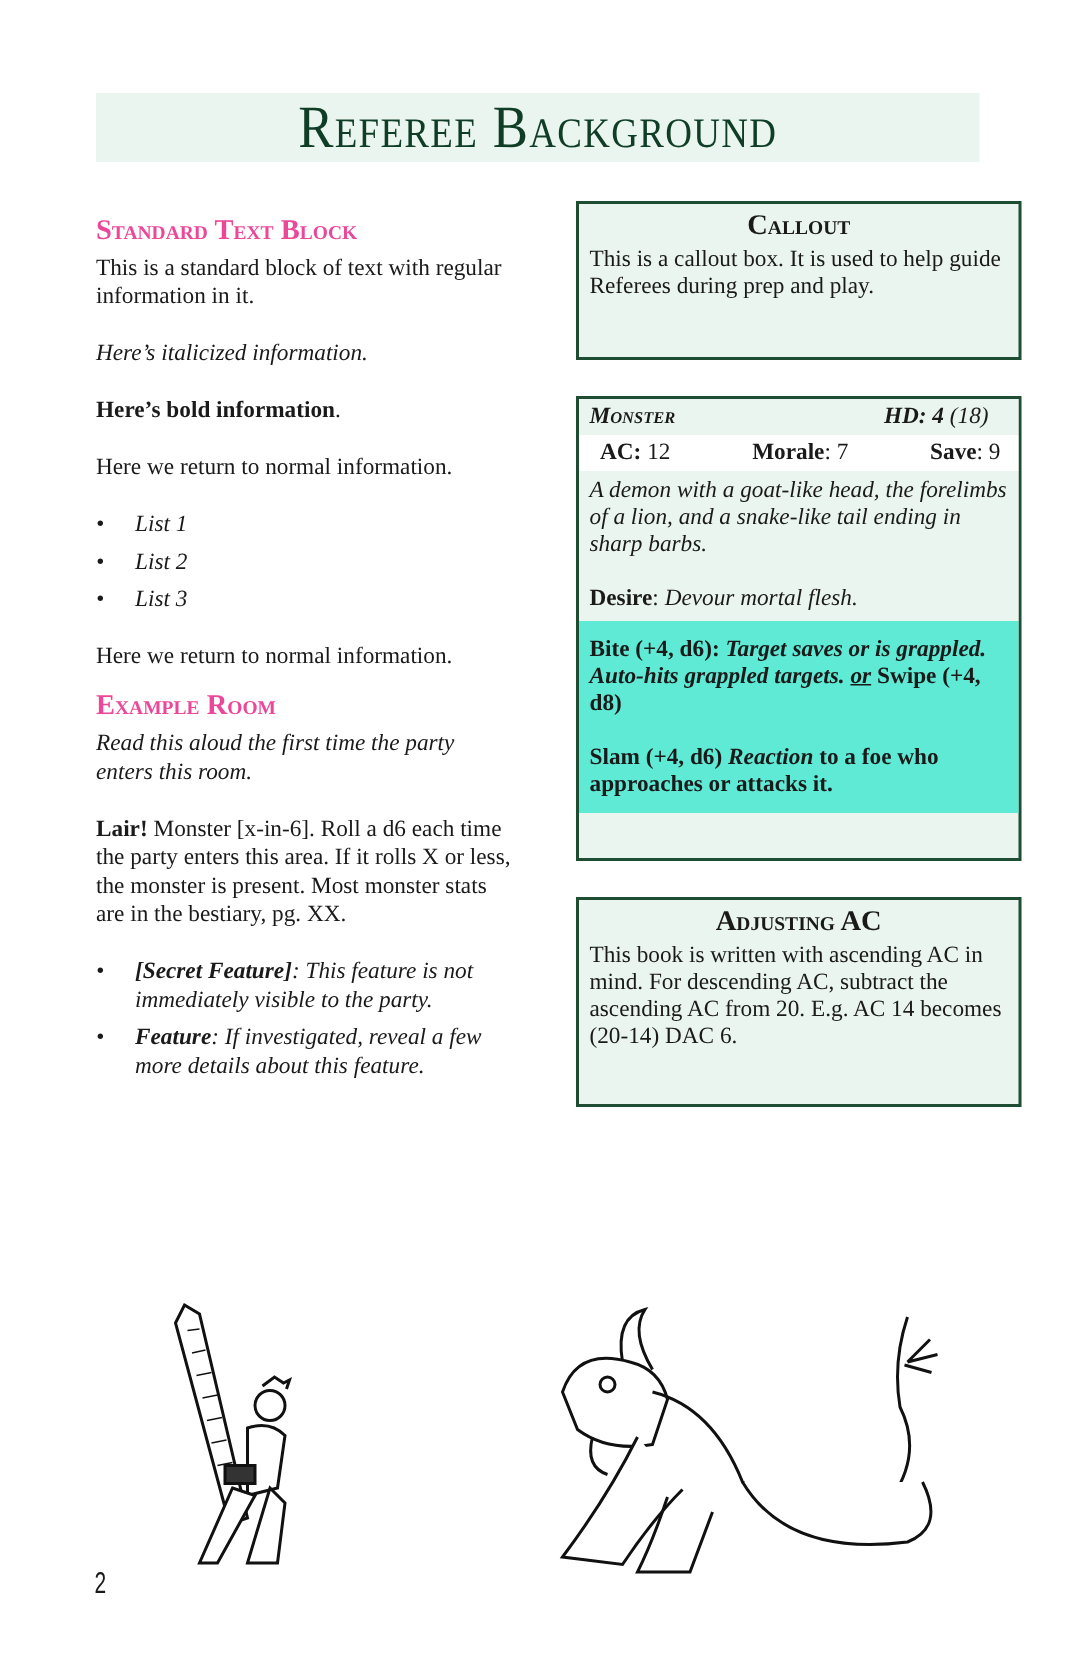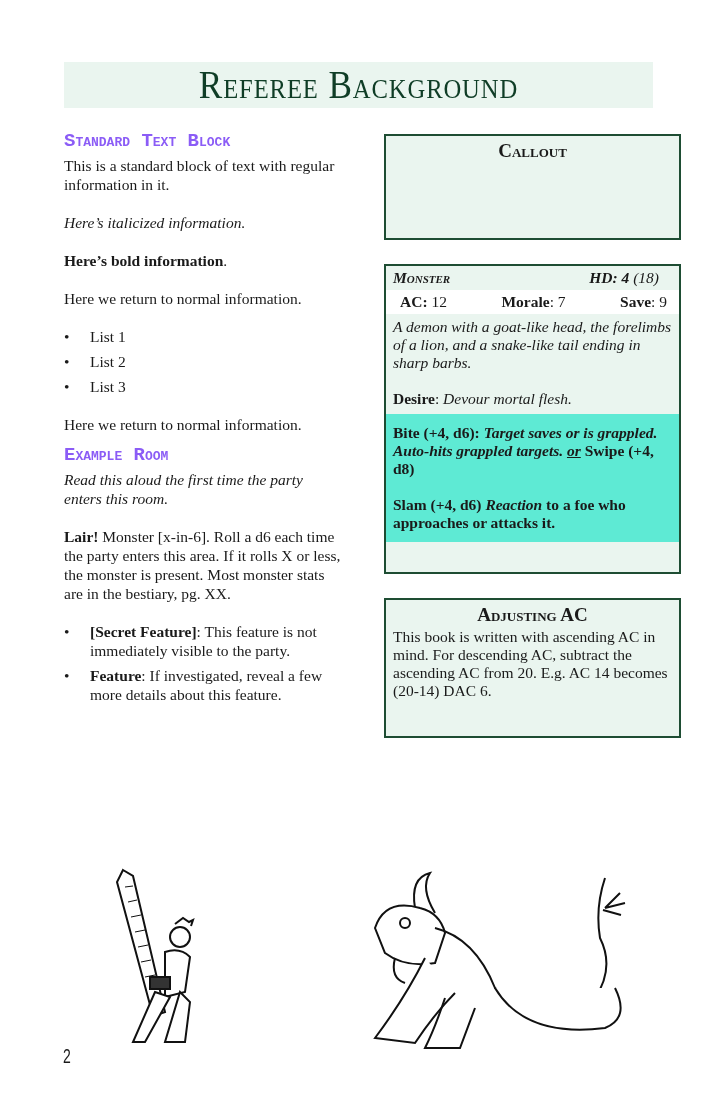--- a/index.html
+++ b/index.html
@@ -6,23 +6,23 @@
   body { width: 715px; height: 1109px; position: relative; overflow: hidden;
          font-family: "DejaVu Serif", "Liberation Serif", serif; color: #1a1a1a; }
   .banner { position: absolute; left: 64px; top: 62px; width: 589px; height: 46px;
             background: #eaf5ef; display: flex; align-items: center; justify-content: center; }
   .banner h1 { margin: 0; font-family: "Liberation Serif", serif; font-variant: small-caps;
                font-weight: normal; font-size: 40px; color: #0f3d26; letter-spacing: 1px;
                transform: scaleX(0.88); line-height: 1; }
   .col-left { position: absolute; left: 64px; top: 130px; width: 280px; font-size: 15.5px;
               line-height: 19px; font-family: "Liberation Serif", serif; }
   .col-left p { margin: 0 0 19px 0; }
-  .h2 { font-family: Liberation Mono, monospace; font-variant: small-caps; font-weight: bold;
-        font-size: 19px; margin: 0 0 4px 0; color: #8b5cf6; line-height: 22px; }
-  ul.simple { list-style: none; margin: 0 0 19px 0; padding: 0; }
+  .h2 { font-family: Liberation Serif, serif; font-variant: small-caps; font-weight: bold;
+        font-size: 19px; margin: 13px 0 4px 0; color: #ec4899; line-height: 22px; }
+  ul.simple { list-style: none; margin: 0 0 19px 0; padding: 0; font-style: italic; }
   ul.simple li { position: relative; padding-left: 26px; margin-bottom: 6px; }
   ul.simple li::before { content: "•"; position: absolute; left: 0; }
   .box { position: absolute; left: 384px; width: 297px; border: 2px solid #1e4d33;
          background: #eaf5ef; font-family: "Liberation Serif", serif; font-size: 15.5px;
          line-height: 18px; box-sizing: border-box; }
   .box .title { text-align: center; font-variant: small-caps; font-weight: bold; font-size: 19px;
                 margin: 6px 0 4px 0; }
   .box .body { padding: 0 8px 8px 7px; }
   .mon-head { display: flex; justify-content: space-between; padding: 3px 20px 3px 7px;
               background: #eaf5ef; font-size: 15.5px; font-style: italic; }
@@ -61,20 +61,21 @@
   <p><i>Read this aloud the first time the party enters this room.</i></p>
   <p><b>Lair!</b><span> Monster [x-in-6]. Roll a d6 each time the party enters this area. If it rolls X or less, the monster is present. Most monster stats are in the bestiary, pg. XX.</span></p>
   <ul class="simple">
     <li><b>[Secret Feature]</b><span>: This feature is not immediately visible to the party.</span></li>
     <li><b>Feature</b><span>: If investigated, reveal a few more details about this feature.</span></li>
   </ul>
 </div>
 
 <div class="box" style="top:134px; height:106px;">
   <div class="title">Callout</div>
+  <div class="body">This is a callout box. It is used to help guide Referees during prep and play.</div>
 </div>
 
 <div class="box" style="top:264px; height:310px;">
   <div class="mon-head">
     <span class="name">Monster</span>
     <span><b>HD:</b> <b>4</b> <span>(18)</span></span>
   </div>
   <div class="mon-stats">
     <span><b>AC:</b> <span>12</span></span>
     <span><b>Morale</b><span>: 7</span></span>

